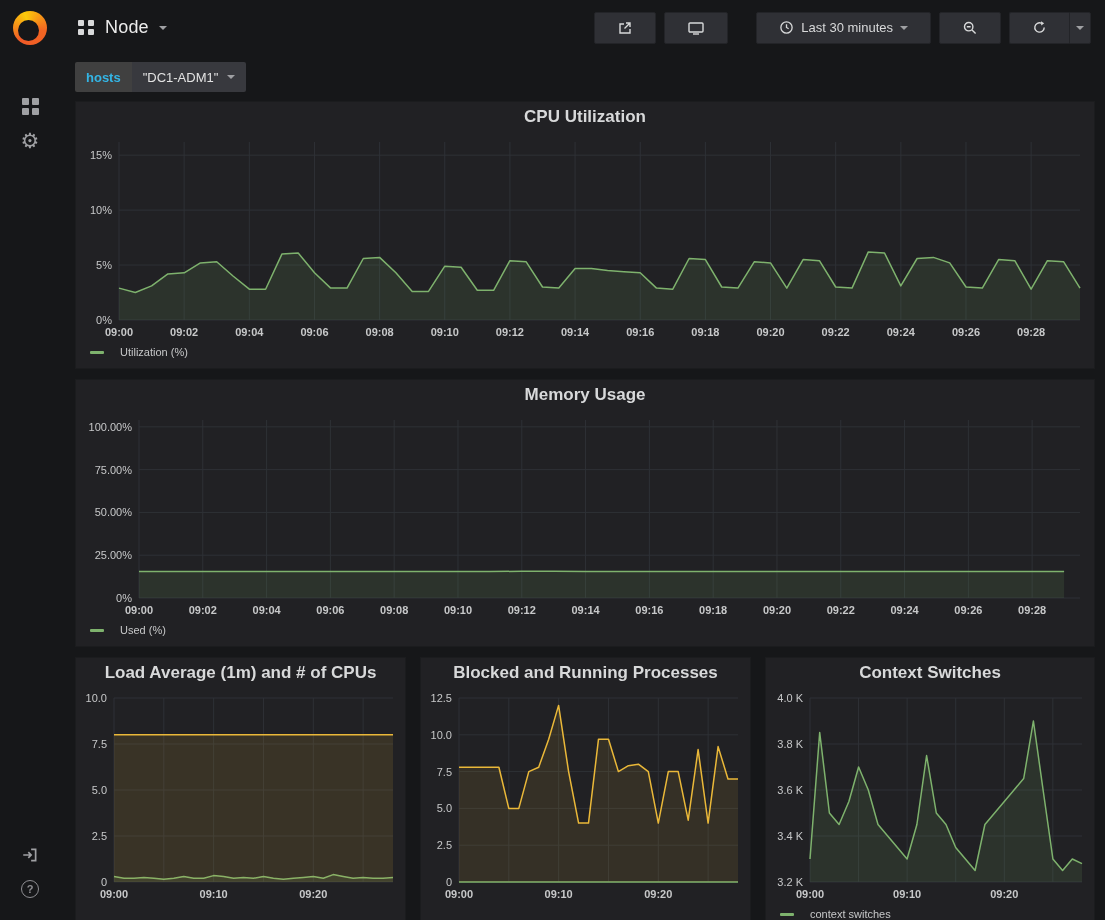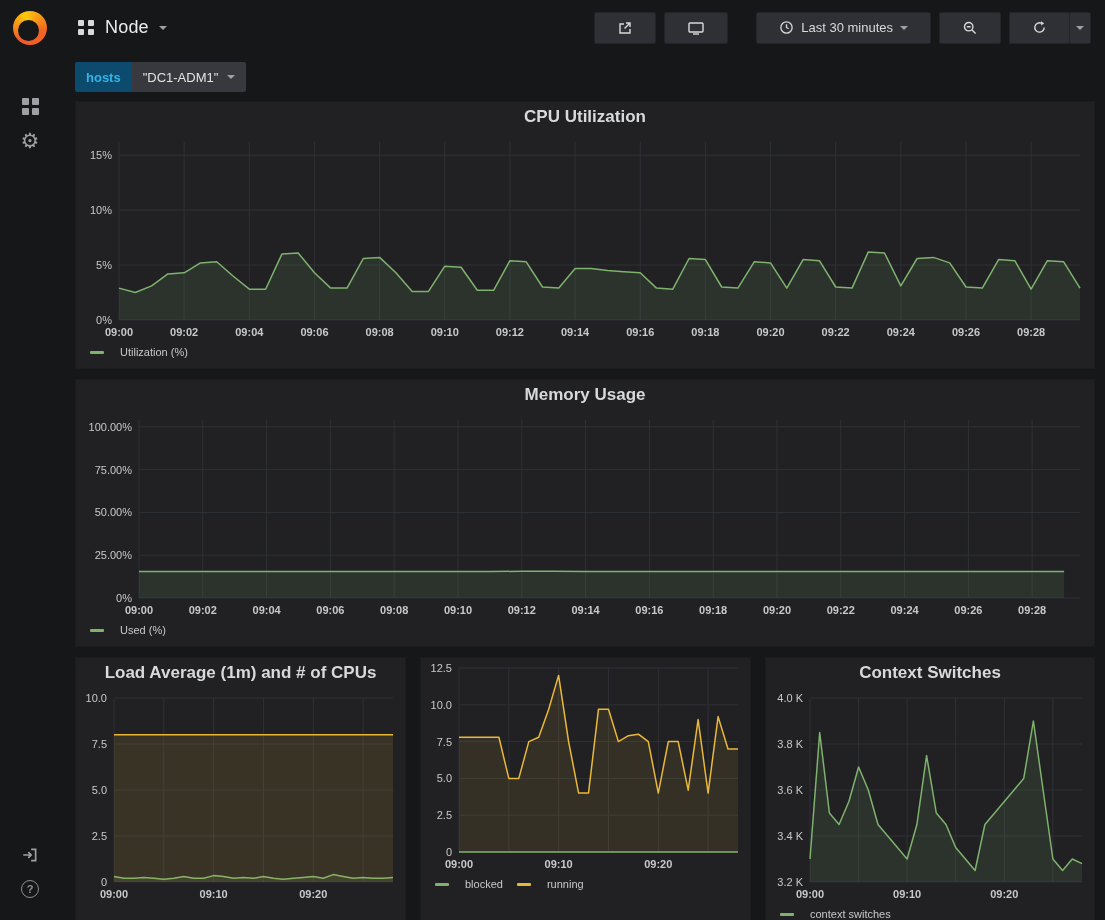--- a/index.html
+++ b/index.html
@@ -39,21 +39,21 @@
     color:#d8d9da;font-size:13px;cursor:pointer}
   .tb-btn svg{display:block}
   .btn-gap{width:12px}
   .split{display:flex}
   .split .tb-btn:first-child{border-radius:2px 0 0 2px;border-right:none}
   .split .tb-btn:last-child{border-radius:0 2px 2px 0;min-width:22px;padding:0 6px}
 
   
   .submenu{display:flex;align-items:center;gap:18px;height:44px;padding:0 14px 0 15px}
   .var-group{display:flex;cursor:pointer}
-  .var-label{height:30px;display:flex;align-items:center;padding:0 11px;background:#0c4a6e;
+  .var-label{height:30px;display:flex;align-items:center;padding:0 11px;background:#404040;
     color:#33b5e5;font-size:13px;font-weight:600;border-radius:2px 0 0 2px}
   .var-value{height:30px;display:flex;align-items:center;gap:9px;padding:0 11px;background:#38393e;
     color:#e3e3e3;font-size:13px;border-radius:0 2px 2px 0}
 
   
   .dash{padding:2px 10px 10px 15px;display:flex;flex-direction:column;gap:10px}
   .panel{background:#212124;display:flex;flex-direction:column;border:1px solid #1b1c1e}
   .panel-title{height:30px;display:flex;align-items:center;justify-content:center;
     font-size:17px;font-weight:600;color:#d8d9da;cursor:pointer;flex:0 0 auto}
   .panel-chart{width:100%;flex:0 0 auto;position:relative;cursor:crosshair}
@@ -294,20 +294,21 @@
               <text x="38" y="210" text-anchor="middle" fill="#c7c8c9" font-size="11" font-weight="600">09:00</text>
               <text x="137.64285714285714" y="210" text-anchor="middle" fill="#c7c8c9" font-size="11" font-weight="600">09:10</text>
               <text x="237.28571428571428" y="210" text-anchor="middle" fill="#c7c8c9" font-size="11" font-weight="600">09:20</text>
               <path d="M38.0,188.5L48.0,190.3L57.9,190.3L67.9,189.4L77.9,190.3L87.8,191.2L97.8,190.3L107.8,188.5L117.7,190.3L127.7,190.3L137.6,187.6L147.6,188.5L157.6,190.3L167.5,189.4L177.5,190.3L187.5,188.5L197.4,190.3L207.4,191.2L217.4,190.3L227.3,189.4L237.3,188.5L247.3,190.3L257.2,186.6L267.2,188.5L277.1,190.3L287.1,189.4L297.1,190.3L307.0,190.3L317.0,189.4L317.0,194.0L38.0,194.0Z" fill="#7eb26d" fill-opacity="0.12" stroke="none"></path>
               <path d="M38.0,188.5L48.0,190.3L57.9,190.3L67.9,189.4L77.9,190.3L87.8,191.2L97.8,190.3L107.8,188.5L117.7,190.3L127.7,190.3L137.6,187.6L147.6,188.5L157.6,190.3L167.5,189.4L177.5,190.3L187.5,188.5L197.4,190.3L207.4,191.2L217.4,190.3L227.3,189.4L237.3,188.5L247.3,190.3L257.2,186.6L267.2,188.5L277.1,190.3L287.1,189.4L297.1,190.3L307.0,190.3L317.0,189.4" fill="none" stroke="#7eb26d" stroke-width="1.5" stroke-linejoin="round"></path>
               <path d="M38.0,46.8L48.0,46.8L57.9,46.8L67.9,46.8L77.9,46.8L87.8,46.8L97.8,46.8L107.8,46.8L117.7,46.8L127.7,46.8L137.6,46.8L147.6,46.8L157.6,46.8L167.5,46.8L177.5,46.8L187.5,46.8L197.4,46.8L207.4,46.8L217.4,46.8L227.3,46.8L237.3,46.8L247.3,46.8L257.2,46.8L267.2,46.8L277.1,46.8L287.1,46.8L297.1,46.8L307.0,46.8L317.0,46.8L317.0,194.0L38.0,194.0Z" fill="#eab839" fill-opacity="0.12" stroke="none"></path>
               <path d="M38.0,46.8L48.0,46.8L57.9,46.8L67.9,46.8L77.9,46.8L87.8,46.8L97.8,46.8L107.8,46.8L117.7,46.8L127.7,46.8L137.6,46.8L147.6,46.8L157.6,46.8L167.5,46.8L177.5,46.8L187.5,46.8L197.4,46.8L207.4,46.8L217.4,46.8L227.3,46.8L237.3,46.8L247.3,46.8L257.2,46.8L267.2,46.8L277.1,46.8L287.1,46.8L297.1,46.8L307.0,46.8L317.0,46.8" fill="none" stroke="#eab839" stroke-width="1.5" stroke-linejoin="round"></path>
             </svg></div>
       </div>
       <div class="panel bot">
+        <div class="panel-title">Blocked and Running Processes</div>
         <div class="panel-chart h-bot"><svg width="329" height="216" font-family="Liberation Sans, sans-serif">
               <line x1="38" y1="10" x2="38" y2="194" stroke="#2e3136" stroke-width="1"></line>
               <line x1="87.82142857142857" y1="10" x2="87.82142857142857" y2="194" stroke="#2e3136" stroke-width="1"></line>
               <line x1="137.64285714285714" y1="10" x2="137.64285714285714" y2="194" stroke="#2e3136" stroke-width="1"></line>
               <line x1="187.46428571428572" y1="10" x2="187.46428571428572" y2="194" stroke="#2e3136" stroke-width="1"></line>
               <line x1="237.28571428571428" y1="10" x2="237.28571428571428" y2="194" stroke="#2e3136" stroke-width="1"></line>
               <line x1="287.1071428571429" y1="10" x2="287.1071428571429" y2="194" stroke="#2e3136" stroke-width="1"></line>
               <line x1="38" y1="194" x2="317" y2="194" stroke="#2e3136" stroke-width="1"></line>
               <text x="31" y="198" text-anchor="end" fill="#c7c8c9" font-size="11">0</text>
               <line x1="38" y1="157.20000000000002" x2="317" y2="157.20000000000002" stroke="#2e3136" stroke-width="1"></line>
@@ -321,30 +322,20 @@
               <line x1="38" y1="10" x2="317" y2="10" stroke="#2e3136" stroke-width="1"></line>
               <text x="31" y="14" text-anchor="end" fill="#c7c8c9" font-size="11">12.5</text>
               <text x="38" y="210" text-anchor="middle" fill="#c7c8c9" font-size="11" font-weight="600">09:00</text>
               <text x="137.64285714285714" y="210" text-anchor="middle" fill="#c7c8c9" font-size="11" font-weight="600">09:10</text>
               <text x="237.28571428571428" y="210" text-anchor="middle" fill="#c7c8c9" font-size="11" font-weight="600">09:20</text>
               <path d="M38.0,194.0L48.0,194.0L57.9,194.0L67.9,194.0L77.9,194.0L87.8,194.0L97.8,194.0L107.8,194.0L117.7,194.0L127.7,194.0L137.6,194.0L147.6,194.0L157.6,194.0L167.5,194.0L177.5,194.0L187.5,194.0L197.4,194.0L207.4,194.0L217.4,194.0L227.3,194.0L237.3,194.0L247.3,194.0L257.2,194.0L267.2,194.0L277.1,194.0L287.1,194.0L297.1,194.0L307.0,194.0L317.0,194.0L317.0,194.0L38.0,194.0Z" fill="#7eb26d" fill-opacity="0.1" stroke="none"></path>
               <path d="M38.0,194.0L48.0,194.0L57.9,194.0L67.9,194.0L77.9,194.0L87.8,194.0L97.8,194.0L107.8,194.0L117.7,194.0L127.7,194.0L137.6,194.0L147.6,194.0L157.6,194.0L167.5,194.0L177.5,194.0L187.5,194.0L197.4,194.0L207.4,194.0L217.4,194.0L227.3,194.0L237.3,194.0L247.3,194.0L257.2,194.0L267.2,194.0L277.1,194.0L287.1,194.0L297.1,194.0L307.0,194.0L317.0,194.0" fill="none" stroke="#7eb26d" stroke-width="1.5" stroke-linejoin="round"></path>
               <path d="M38.0,79.2L48.0,79.2L57.9,79.2L67.9,79.2L77.9,79.2L87.8,120.4L97.8,120.4L107.8,83.6L117.7,79.2L127.7,51.2L137.6,17.4L147.6,83.6L157.6,135.1L167.5,135.1L177.5,51.2L187.5,51.2L197.4,83.6L207.4,77.7L217.4,76.2L227.3,83.6L237.3,135.1L247.3,83.6L257.2,83.6L267.2,132.2L277.1,61.5L287.1,135.1L297.1,58.6L307.0,91.0L317.0,91.0L317.0,194.0L38.0,194.0Z" fill="#eab839" fill-opacity="0.1" stroke="none"></path>
               <path d="M38.0,79.2L48.0,79.2L57.9,79.2L67.9,79.2L77.9,79.2L87.8,120.4L97.8,120.4L107.8,83.6L117.7,79.2L127.7,51.2L137.6,17.4L147.6,83.6L157.6,135.1L167.5,135.1L177.5,51.2L187.5,51.2L197.4,83.6L207.4,77.7L217.4,76.2L227.3,83.6L237.3,135.1L247.3,83.6L257.2,83.6L267.2,132.2L277.1,61.5L287.1,135.1L297.1,58.6L307.0,91.0L317.0,91.0" fill="none" stroke="#eab839" stroke-width="1.5" stroke-linejoin="round"></path>
             </svg></div>
-        <div class="legend">
-            <span class="legend-item">
-              <span class="legend-mark" style="background: rgb(126, 178, 109);"></span>
-              <span>blocked</span>
-            </span>
-            <span class="legend-item">
-              <span class="legend-mark" style="background: rgb(234, 184, 57);"></span>
-              <span>running</span>
-            </span>
-          </div>
       </div>
       <div class="panel bot">
         <div class="panel-title">Context Switches</div>
         <div class="panel-chart h-bot"><svg width="328" height="216" font-family="Liberation Sans, sans-serif">
               <line x1="44" y1="10" x2="44" y2="194" stroke="#2e3136" stroke-width="1"></line>
               <line x1="92.57142857142857" y1="10" x2="92.57142857142857" y2="194" stroke="#2e3136" stroke-width="1"></line>
               <line x1="141.14285714285714" y1="10" x2="141.14285714285714" y2="194" stroke="#2e3136" stroke-width="1"></line>
               <line x1="189.71428571428572" y1="10" x2="189.71428571428572" y2="194" stroke="#2e3136" stroke-width="1"></line>
               <line x1="238.28571428571428" y1="10" x2="238.28571428571428" y2="194" stroke="#2e3136" stroke-width="1"></line>
               <line x1="286.8571428571429" y1="10" x2="286.8571428571429" y2="194" stroke="#2e3136" stroke-width="1"></line>

